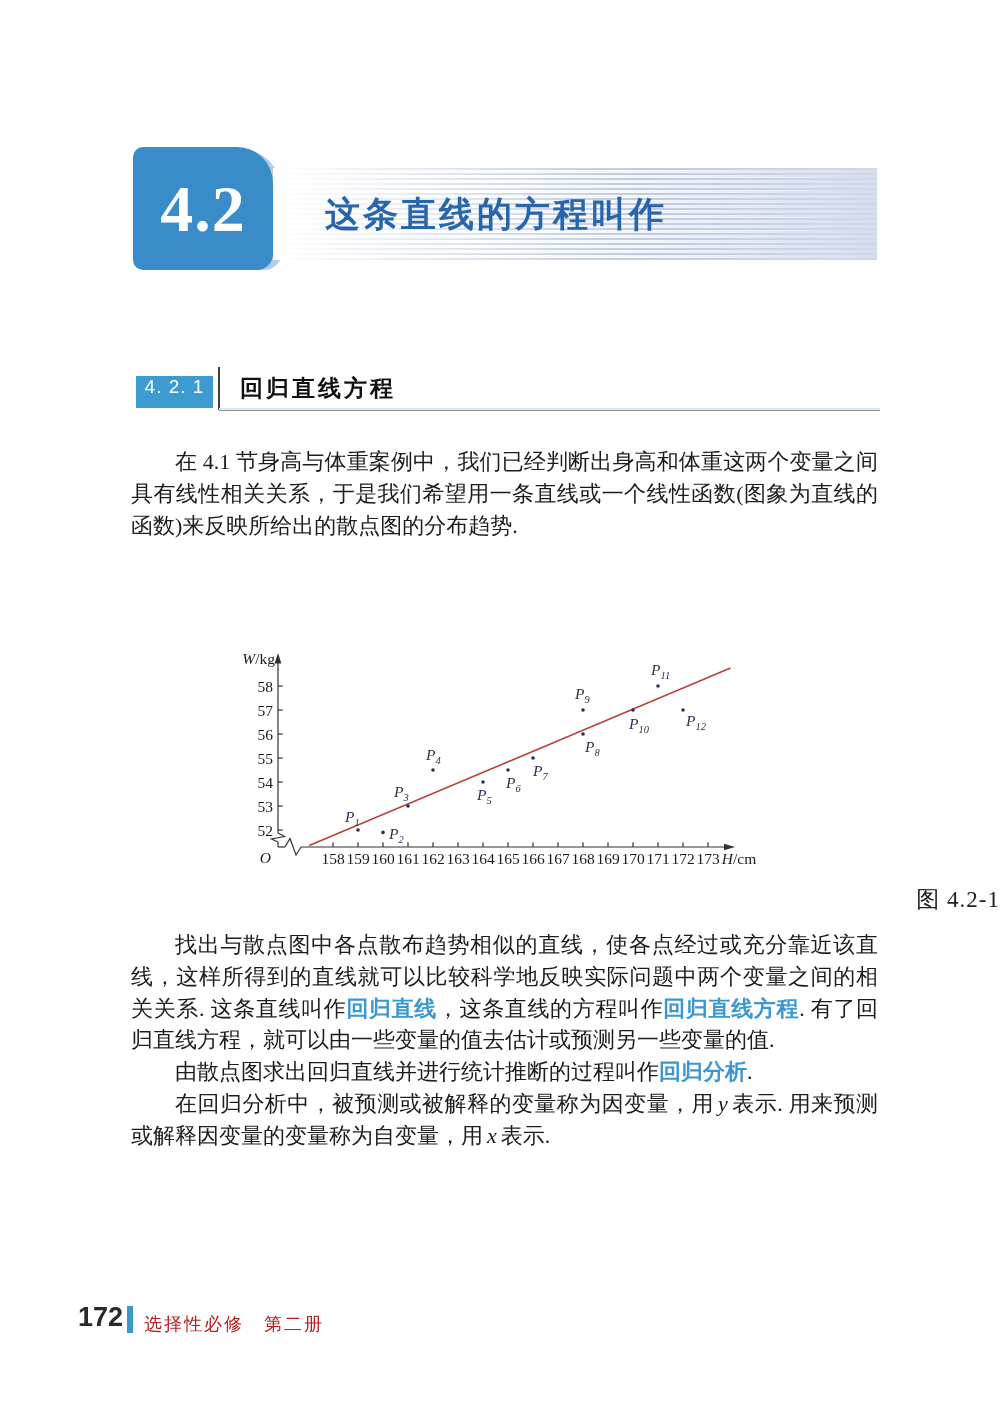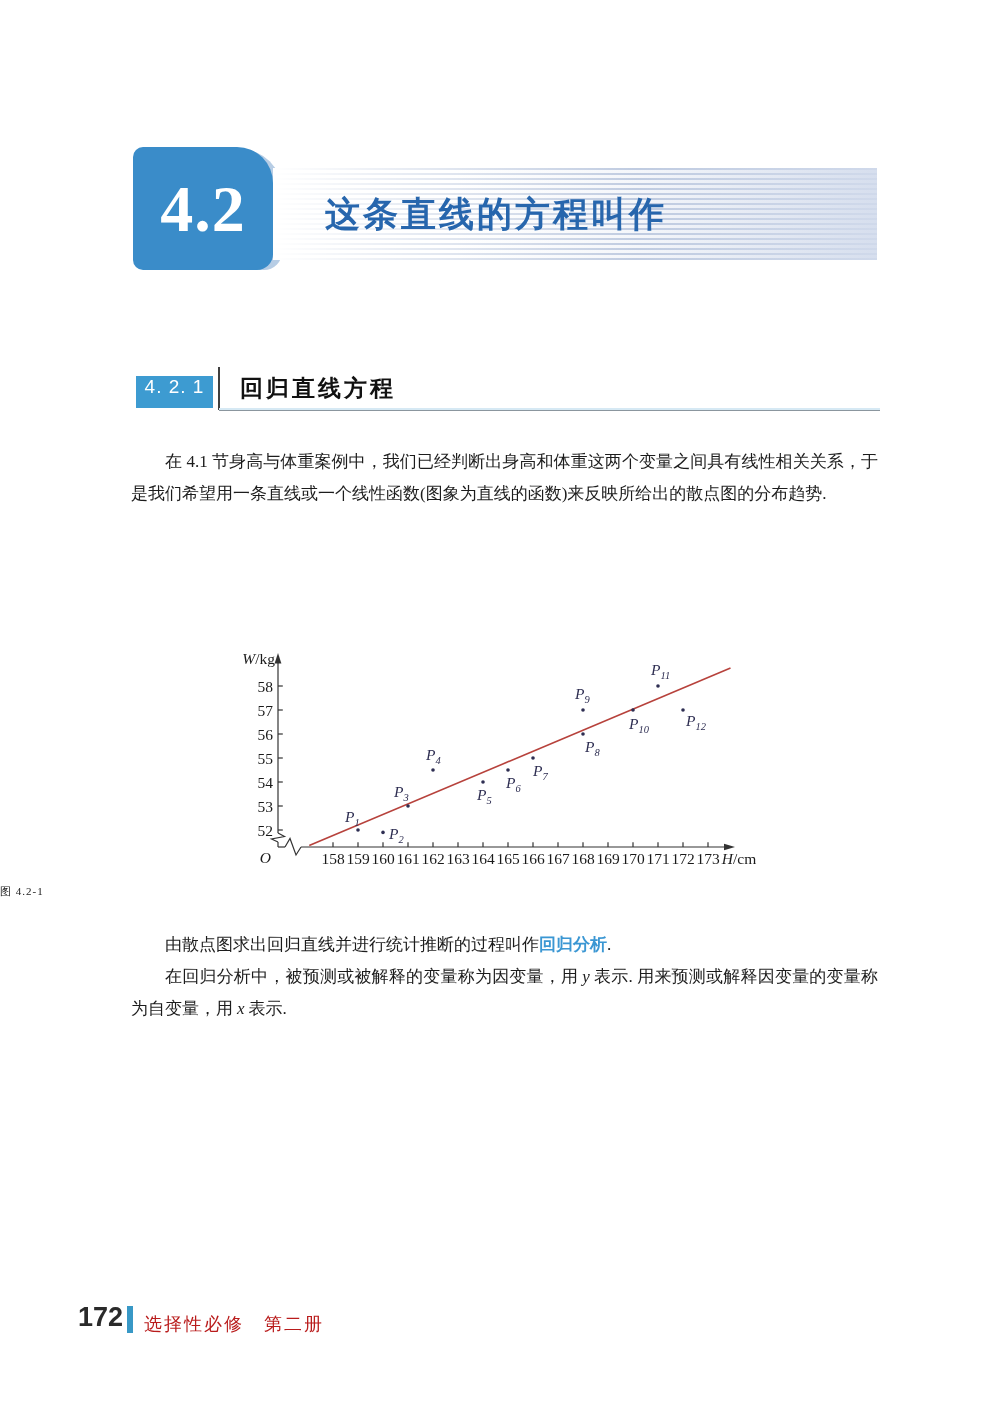--- a/index.html
+++ b/index.html
@@ -25,32 +25,32 @@
   .badge{position:absolute;left:136px;top:376px;width:77px;height:32px;background:#3d9bd1;
         display:flex;align-items:flex-start;justify-content:center;color:#fff;font-size:19px;
         font-family:"Liberation Sans",sans-serif;letter-spacing:1px;}
   .sub-vline{position:absolute;left:218px;top:367px;width:2px;height:43px;background:#3f3f3f;}
   .sub-title{position:absolute;left:240px;top:373px;font-size:23px;font-weight:bold;
         font-family:"Liberation Sans",sans-serif;letter-spacing:3px;color:#111;}
   .sub-underline{position:absolute;left:219px;top:408px;width:661px;height:3px;
         background:linear-gradient(to bottom,#d6e9f4 0,#d6e9f4 2px,#8b969e 2px,#8b969e 3px);}
 
   
-  .tblock{position:absolute;left:131px;width:747px;font-size:17px;line-height:31.8px;
+  .tblock{position:absolute;left:131px;width:747px;font-size:22px;line-height:31.8px;
         text-align:justify;}
   .tblock p{margin:0;text-indent:2em;}
   .term{color:#3b97d3;font-family:"Liberation Sans",sans-serif;font-weight:600;}
   .mvar{font-style:italic;padding:0 4px;}
   .tb1{top:446px;}
   .tb2{top:929px;}
 
   
   .plot{position:absolute;left:238px;top:642px;}
-  .fig-caption{position:absolute;left:0;top:884px;width:1000px;text-align:left;
-        font-size:11px;letter-spacing:1px;color:#222;}
+  .fig-caption{position:absolute;left:0;top:884px;width:1000px;text-align:right;
+        font-size:23px;letter-spacing:1px;color:#222;}
   .ax{stroke:#333;stroke-width:1.2;fill:none;}
   .axf{fill:#333;}
   .trend{stroke:#b7423c;stroke-width:1.6;}
   .dot{fill:#2e2e52;}
   .tick{font-size:15.5px;fill:#1a1a1a;text-anchor:middle;font-family:"Liberation Serif",serif;}
   .end{text-anchor:end;}
   .it{font-style:italic;}
   .plabel{font-size:15.5px;font-style:italic;fill:#2e2e52;font-family:"Liberation Serif",serif;}
 
   
@@ -164,20 +164,21 @@
       <circle cx="395" cy="68" r="1.8" class="dot" fill="#2e2e52"></circle>
       <text x="391" y="87" class="plabel"><tspan>P</tspan><tspan dy="4" font-size="10.5">10</tspan></text>
       <circle cx="420" cy="44" r="1.8" class="dot" fill="#2e2e52"></circle>
       <text x="413" y="33" class="plabel"><tspan>P</tspan><tspan dy="4" font-size="10.5">11</tspan></text>
       <circle cx="445" cy="68" r="1.8" class="dot" fill="#2e2e52"></circle>
       <text x="448" y="84" class="plabel"><tspan>P</tspan><tspan dy="4" font-size="10.5">12</tspan></text>
     </svg>
   <div class="fig-caption">图 4.2-1</div>
 
   <div class="tblock tb2">
+      <p><span>找出与散点图中各点散布趋势相似的直线，使各点经过或充分靠近该直线，这样所得到的直线就可以比较科学地反映实际问题中两个变量之间的相关关系. 这条直线叫作</span><span class="term">回归直线</span><span>，这条直线的方程叫作</span><span class="term">回归直线方程</span><span>. 有了回归直线方程，就可以由一些变量的值去估计或预测另一些变量的值.</span></p>
       <p><span>由散点图求出回归直线并进行统计推断的过程叫作</span><span class="term">回归分析</span><span>.</span></p>
       <p><span>在回归分析中，被预测或被解释的变量称为因变量，用</span><span class="mvar">y</span><span>表示. 用来预测或解释因变量的变量称为自变量，用</span><span class="mvar">x</span><span>表示.</span></p>
     </div>
 
   <div class="page-num">172</div>
   <div class="footer-bar"></div>
   <div class="footer-text">选择性必修　第二册</div>
 
 </div>
 

